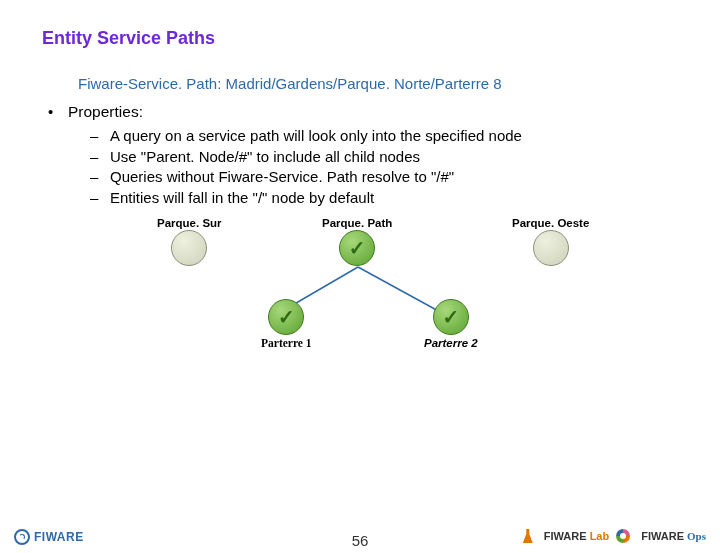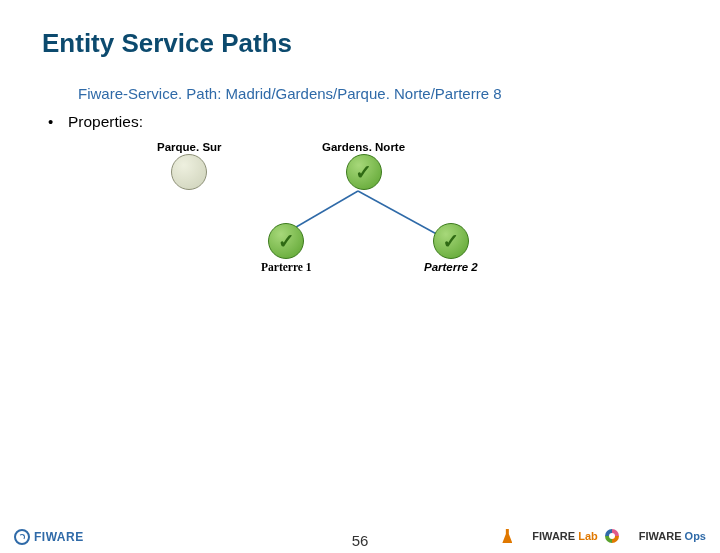--- a/index.html
+++ b/index.html
@@ -10,23 +10,23 @@
     height: 553px;
     font-family: Verdana, Geneva, sans-serif;
     background: #fff;
     position: relative;
     overflow: hidden;
   }
   .slide {
     padding: 28px 42px 0 42px;
   }
   .title {
-    font-size: 26px;
-    font-weight: bold;
-    color: #0c4a6e;
+    font-size: 18px;
+    font-weight: bold;
+    color: #6d28d9;
     margin: 0 0 26px 0;
   }
   .bullet-list {
     list-style: none;
     padding: 0;
     margin: 0;
     font-size: 15.5px;
     color: #000;
   }
   .bullet-list > li {
@@ -168,21 +168,21 @@
   }
   .fiware-text {
     font-weight: bold;
     letter-spacing: 0.5px;
     color: #2f6aa8;
     font-size: 12px;
   }
   .lab-badge, .ops-badge {
     display: inline-flex;
     align-items: center;
-    gap: 20px;
+    gap: 11px;
   }
   .lab-flask {
     width: 10px; height: 14px;
     background: linear-gradient(#e07800 60%, #e07800 60%);
     clip-path: polygon(35% 0, 65% 0, 65% 35%, 100% 100%, 0 100%, 35% 35%);
   }
   .lab-text { font-size: 11px; color: #333; font-weight: bold; }
   .lab-text .hi { color: #e07800; }
   .ops-gear {
     width: 14px; height: 14px;
@@ -191,54 +191,64 @@
     position: relative;
   }
   .ops-gear::after{
     content:"";
     position:absolute;
     inset:4px;
     background:#fff;
     border-radius:50%;
   }
   .ops-text { font-size: 11px; color: #333; font-weight: bold; }
-  .ops-text .hi { color: #2f6aa8; }
+  .ops-text .hi { color: #2f6aa8; font-family: Liberation Serif, serif; }
 </style>
 </head>
 <body>
 
 <div class="slide">
   <h1 class="title">Entity Service Paths</h1>
 
   <div class="example-line">Fiware-Service. Path: Madrid/Gardens/Parque. Norte/Parterre 8</div>
 
   <ul class="bullet-list">
     <li>
       <span>Properties:</span>
+      <ul class="sub-list">
+        <li>A query on a service path will look only into the specified node</li>
+        <li>Use "Parent. Node/#" to include all child nodes</li>
+        <li>Queries without Fiware-Service. Path resolve to "/#"</li>
+        <li>Entities will fall in the "/" node by default</li>
+      </ul>
     </li>
   </ul>
 
   <div class="diagram">
     <svg class="lines">
       <line x1="316" y1="50" x2="237" y2="96"></line>
       <line x1="316" y1="50" x2="400" y2="96"></line>
     </svg>
 
     <div class="node-top" style="left:115px;">
       <div class="node-label">Parque. Sur</div>
       <div class="circle gray"></div>
     </div>
 
     <div class="node-top" style="left:280px;">
-      <div class="node-label">Gardens. Norte</div>
+      <div class="node-label">Parque. Path</div>
       <div class="circle green">
         <span class="check">✓</span>
       </div>
     </div>
 
+    <div class="node-top" style="left:470px;">
+      <div class="node-label">Parque. Oeste</div>
+      <div class="circle gray"></div>
+    </div>
 
     <div class="node-bot" style="left:219px;">
       <div class="circle green">
         <span class="check">✓</span>
       </div>
       <div class="node-label" style="margin-top:2px;font-family:Liberation Serif, serif;">Parterre 1</div>
     </div>
 
     <div class="node-bot" style="left:382px;">
       <div class="circle green">

